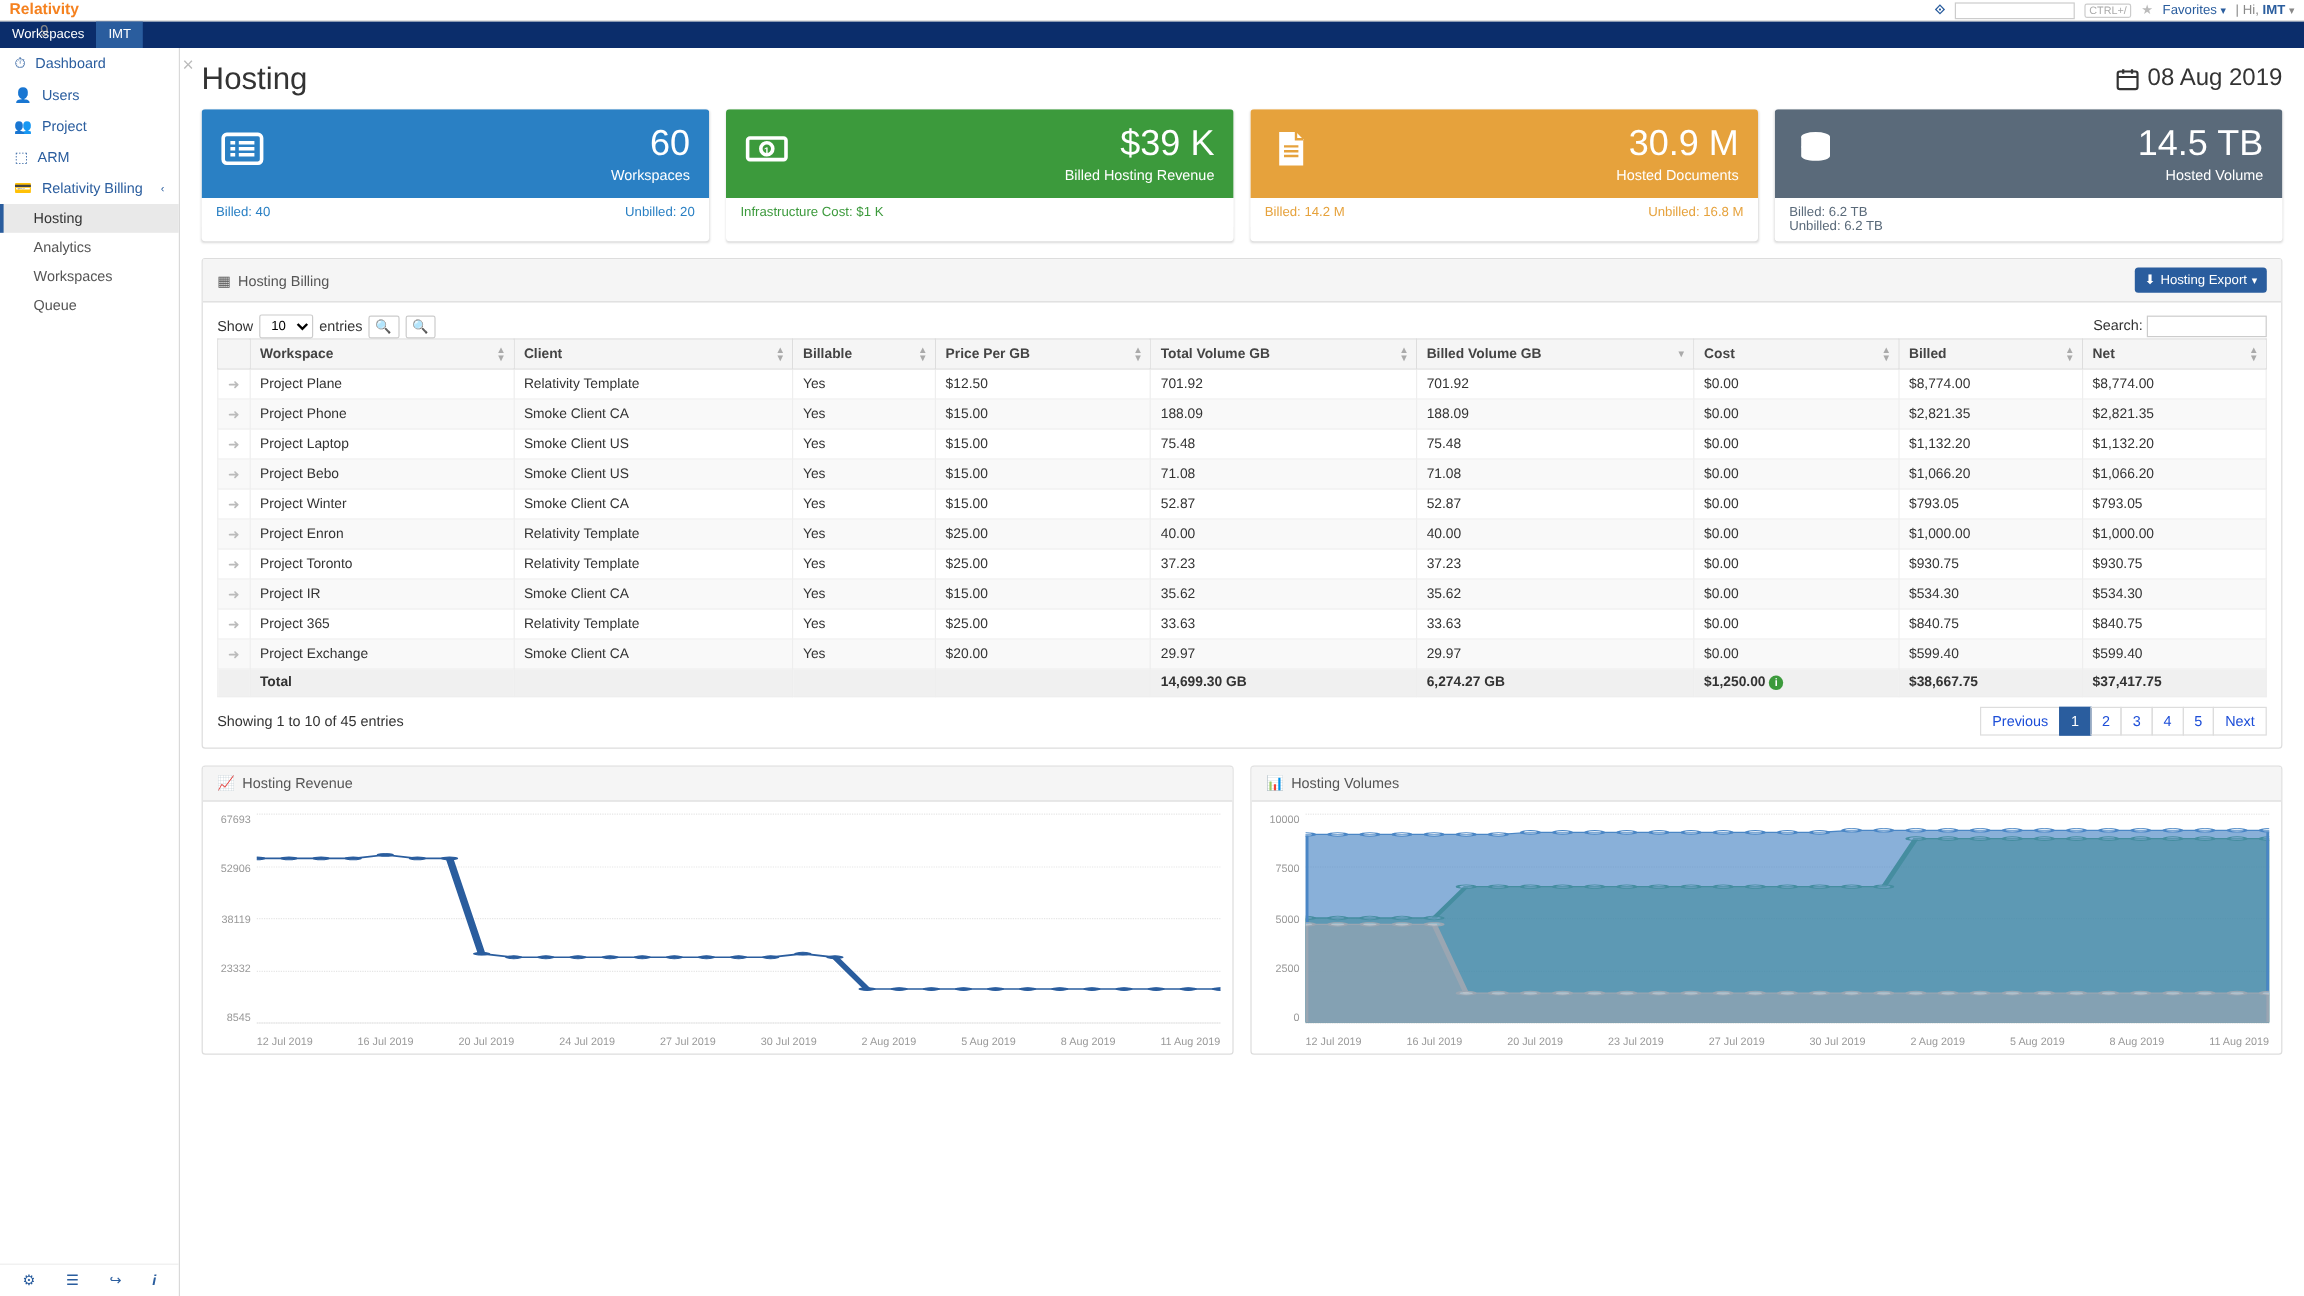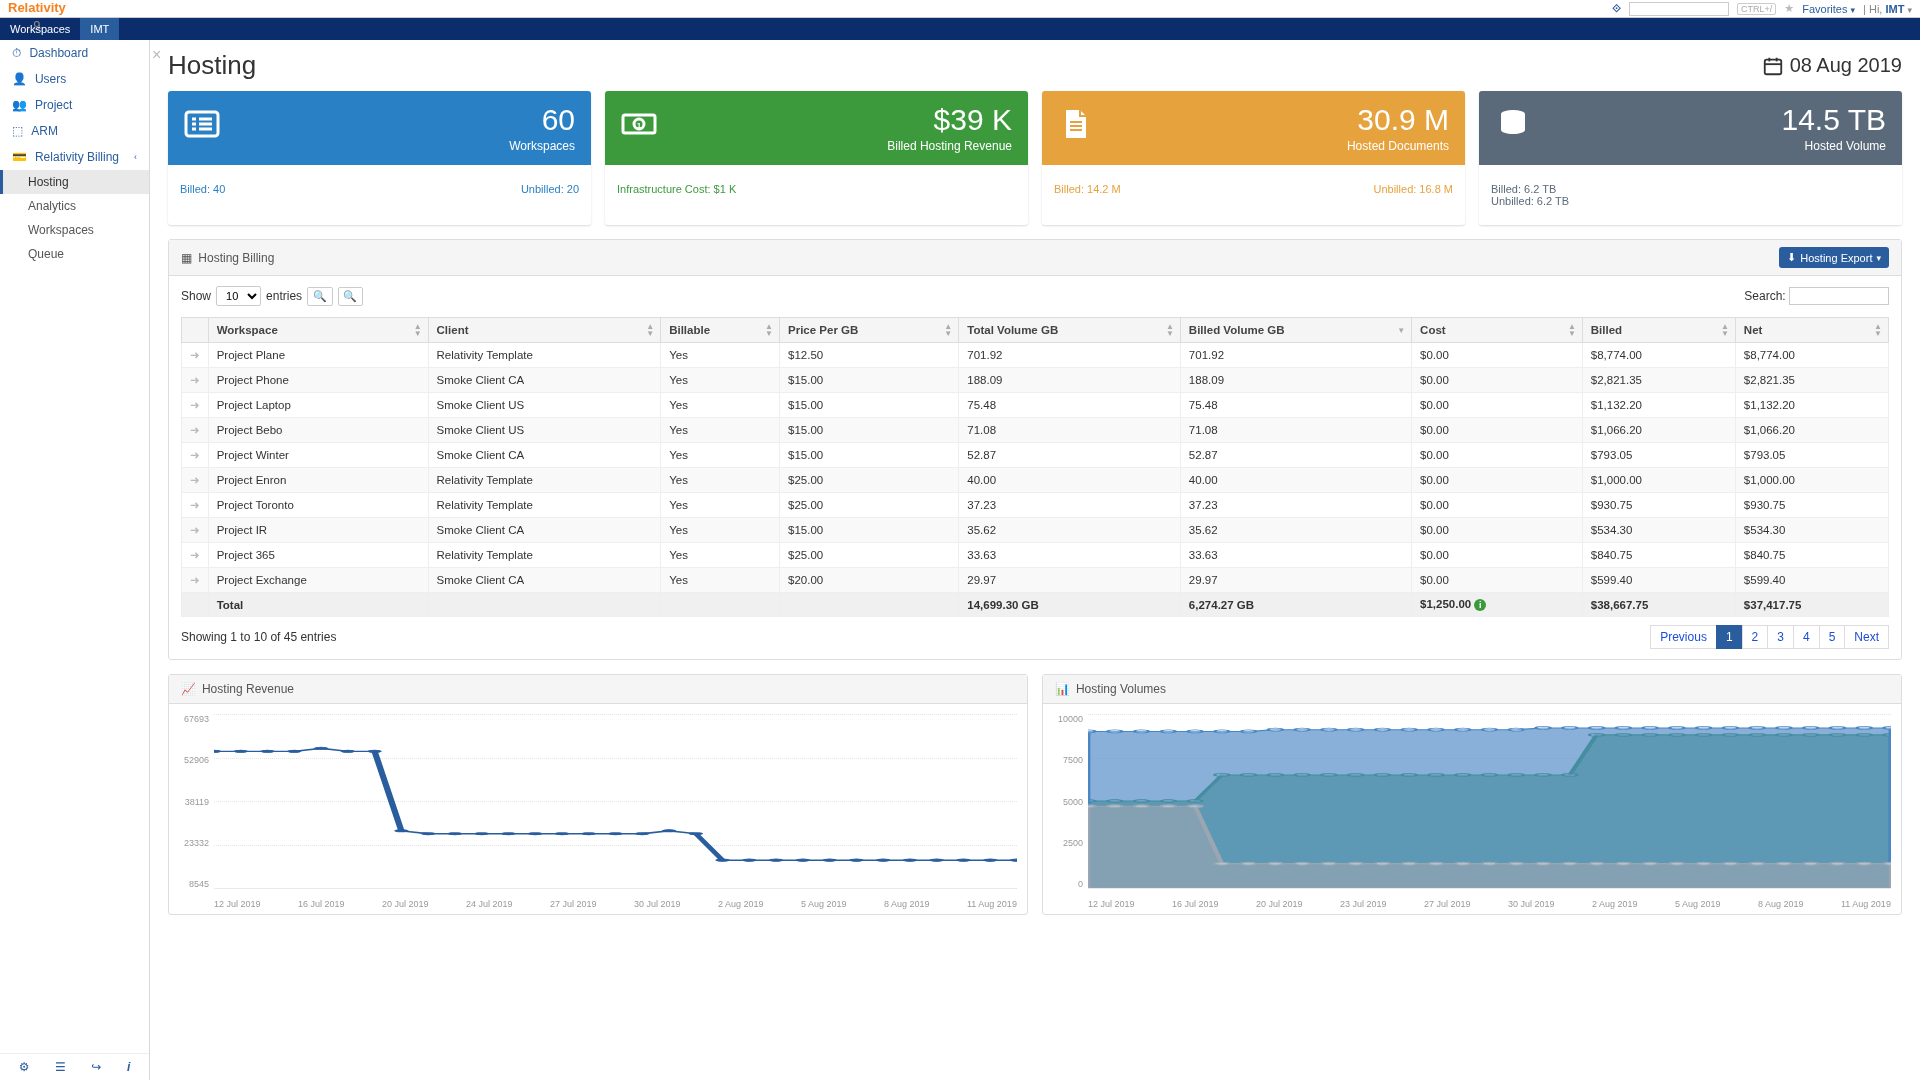--- a/index.html
+++ b/index.html
@@ -24,35 +24,35 @@
 .close-x { position: absolute; left: 2px; top: 6px; color: #bbb; font-size: 16px; cursor: pointer; }
 .page-head { display: flex; justify-content: space-between; align-items: center; margin-bottom: 10px; }
 .page-title { font-size: 26px; font-weight: normal; color: #333; }
 .page-date { font-size: 20px; color: #333; display: flex; align-items: center; gap: 6px; }
 .cards { display: flex; gap: 14px; margin-bottom: 14px; }
 .card { flex: 1; border-radius: 3px; overflow: hidden; box-shadow: 0 1px 2px rgba(0,0,0,0.15); }
 .card-top { display: flex; justify-content: space-between; align-items: center; padding: 12px 16px; color: #fff; }
 .card-val { font-size: 30px; font-weight: 300; text-align: right; }
 .card-lbl { font-size: 12px; text-align: right; margin-top: 2px; }
 .card-icon { font-size: 34px; }
-.card-foot { background: #fff; padding: 18px 12px; display: flex; justify-content: space-between; font-size: 11px; }
+.card-foot { background: #fff; padding: 6px 12px; display: flex; justify-content: space-between; font-size: 11px; }
 .c-blue .card-top { background: #2a80c4; }
 .c-blue .card-foot { color: #2a80c4; }
 .c-green .card-top { background: #3c9a3c; }
 .c-green .card-foot { color: #3c9a3c; text-align: center; }
 .c-orange .card-top { background: #e6a23c; }
 .c-orange .card-foot { color: #e6a23c; }
 .c-slate .card-top { background: #5a6a7a; gap: 15px; }
 .c-slate .card-foot { color: #5a6a7a; flex-direction: column; }
 .panel { border: 1px solid #ddd; border-radius: 3px; margin-bottom: 14px; }
 .panel-head { background: #f5f5f5; padding: 7px 12px; font-size: 12px; display: flex; justify-content: space-between; align-items: center; border-bottom: 1px solid #ddd; color: #555; }
 .panel-head .title { display: flex; align-items: center; gap: 6px; }
 .btn-export { background: #2a5d9e; color: #fff; border: none; padding: 4px 8px; font-size: 11px; border-radius: 3px; cursor: pointer; display: flex; align-items: center; gap: 4px; }
 .panel-body { padding: 10px 12px; }
-.table-ctrls { display: flex; justify-content: space-between; align-items: center; margin-bottom: 11px; font-size: 12px; }
+.table-ctrls { display: flex; justify-content: space-between; align-items: center; margin-bottom: 0; font-size: 12px; }
 .table-ctrls-left { display: flex; align-items: center; gap: 5px; }
 .table-ctrls select, .icon-btn { border: 1px solid #ccc; background: #fff; padding: 2px 5px; font-size: 11px; border-radius: 2px; cursor: pointer; }
 .table-ctrls input { border: 1px solid #ccc; padding: 2px 5px; font-size: 11px; width: 100px; }
 table.data { width: 100%; border-collapse: collapse; font-size: 11.5px; }
 table.data th { background: #f5f5f5; border: 1px solid #ddd; padding: 6px 8px; text-align: left; font-weight: bold; color: #444; position: relative; }
 table.data th .sort { position: absolute; right: 6px; top: 50%; transform: translateY(-50%); color: #aaa; font-size: 8px; line-height: 7px; }
 table.data td { border: 1px solid #eee; padding: 5px 8px; }
 table.data tr:nth-child(even) td { background: #f9f9f9; }
 table.data tfoot td { font-weight: bold; background: #f0f0f0; }
 .row-expand { color: #bbb; text-align: center; width: 24px; }

